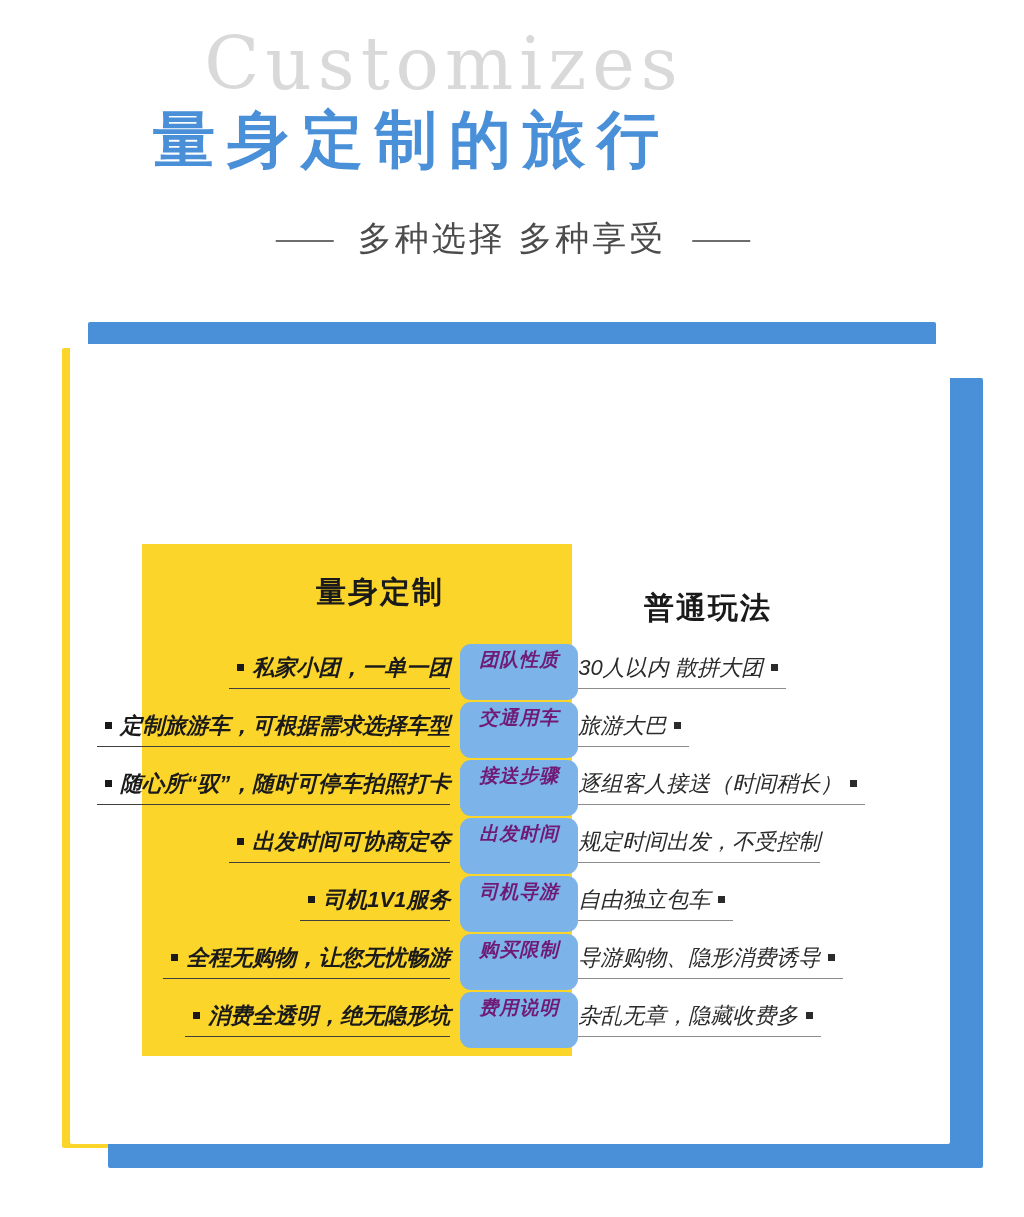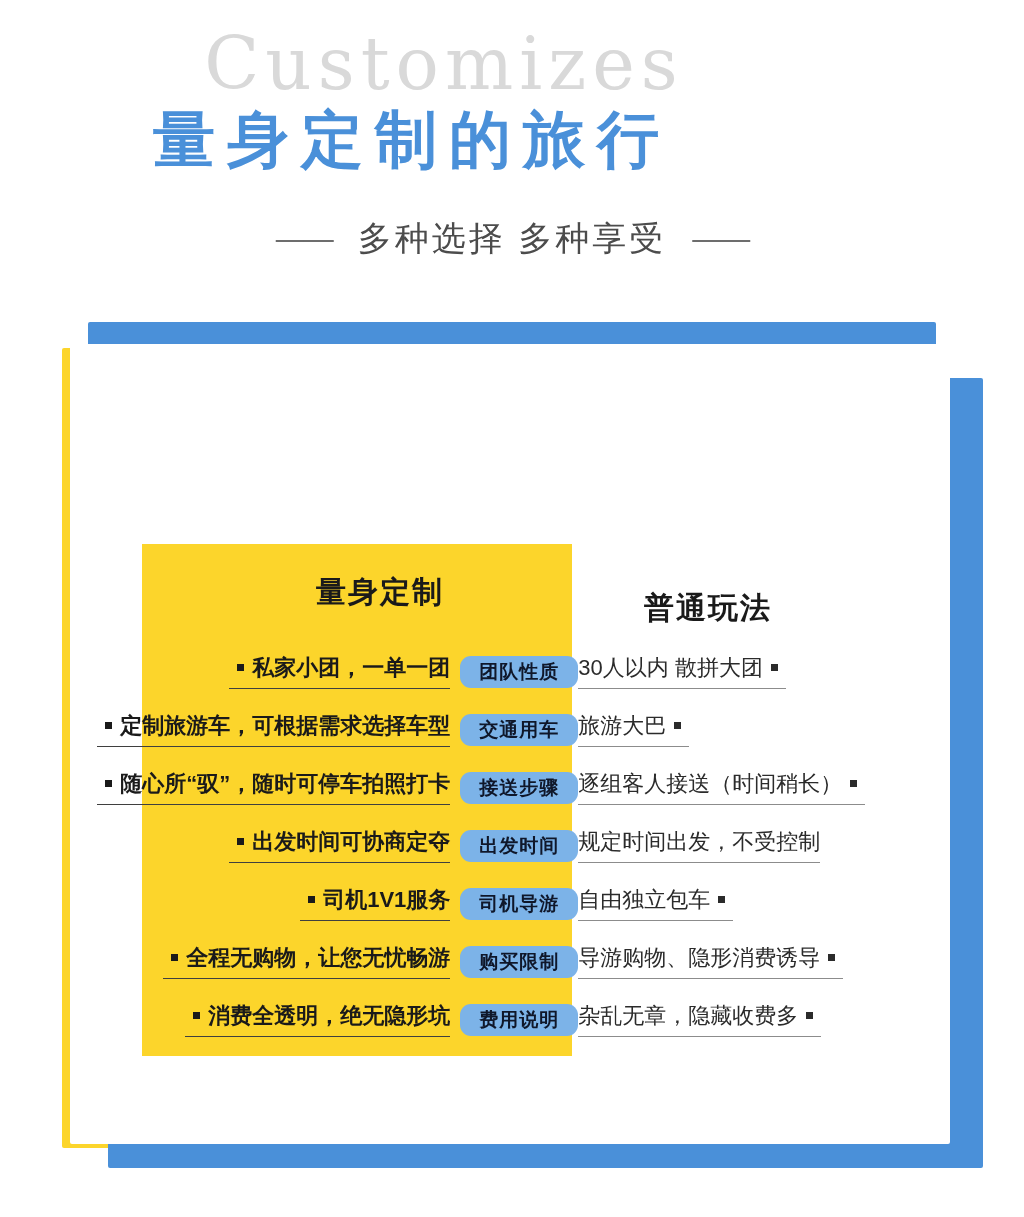--- a/index.html
+++ b/index.html
@@ -184,23 +184,23 @@
     color: #1a1a1a;
     letter-spacing: 2px;
   }
 
   .rows {
     position: relative;
     margin-top: 16px;
   }
   .row {
     display: flex;
-    align-items: center;
     height: 56px;
     margin-bottom: 2px;
+    font-style: italic;
   }
   .cell-left {
     width: 450px;
     display: flex;
     justify-content: flex-end;
     align-items: center;
     padding-right: 10px;
     box-sizing: border-box;
   }
   .cell-right {
@@ -234,21 +234,21 @@
     margin: 0 8px 4px 8px;
   }
   .bullet.r {
     background: #2b2b2b;
   }
   .tag {
     width: 118px;
     min-width: 118px;
     text-align: center;
     background: #7cb3e8;
-    color: #0f172a;
+    color: #701a75;
     font-size: 19px;
     font-weight: bold;
     letter-spacing: 1px;
     border-radius: 11px;
     padding: 5px 0;
     line-height: 1.2;
     white-space: nowrap;
   }
 </style>
 </head>

